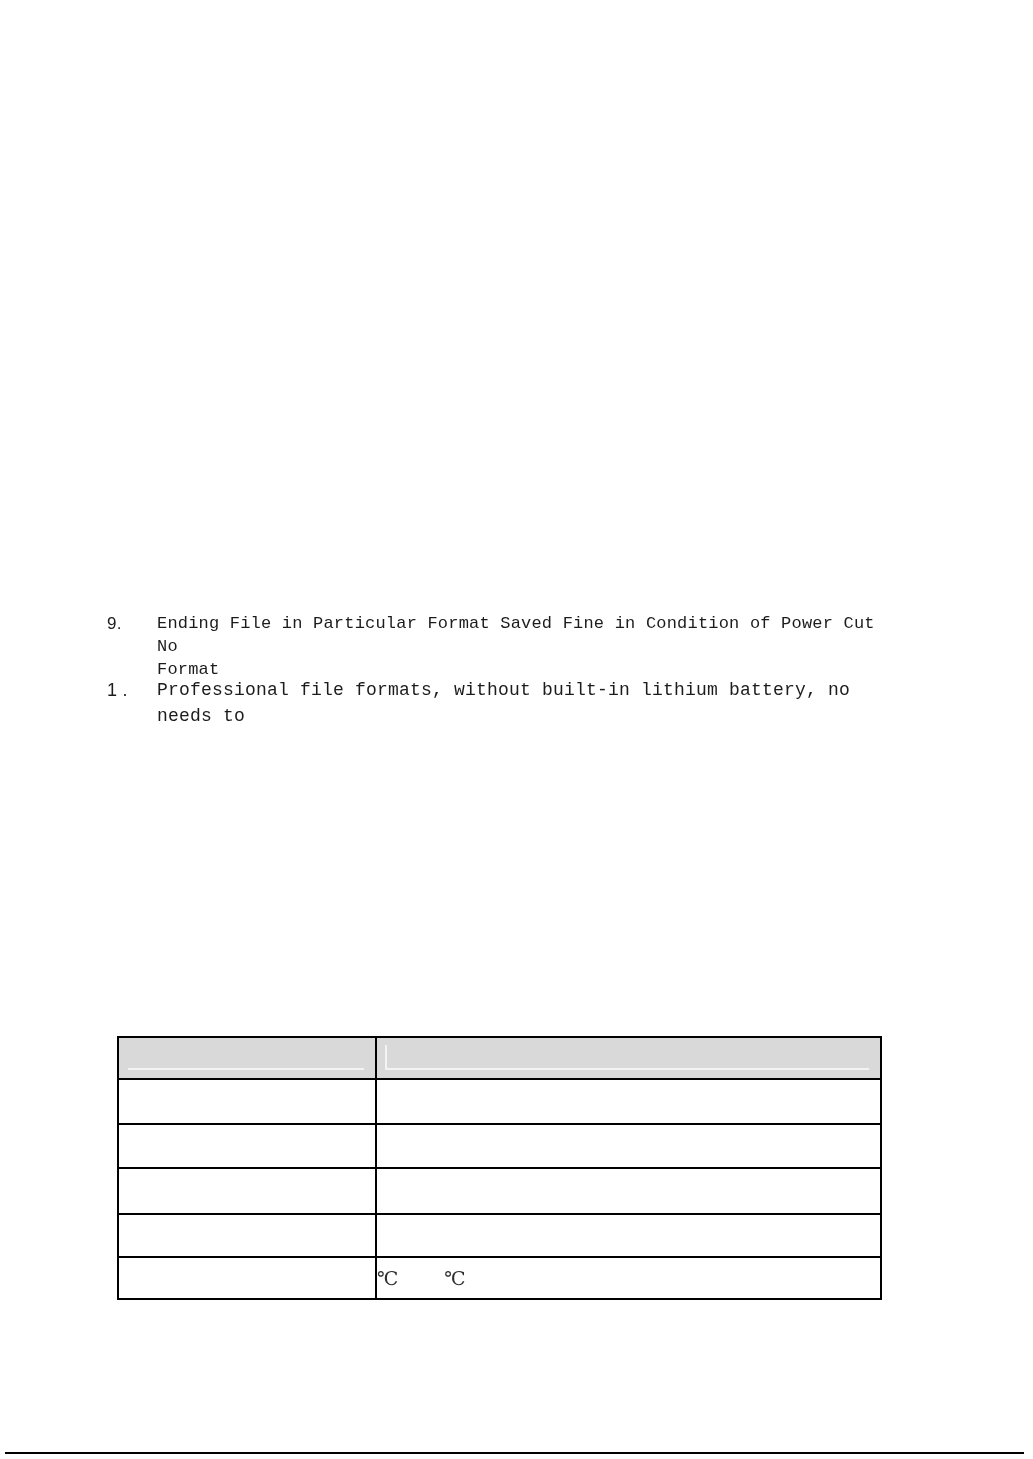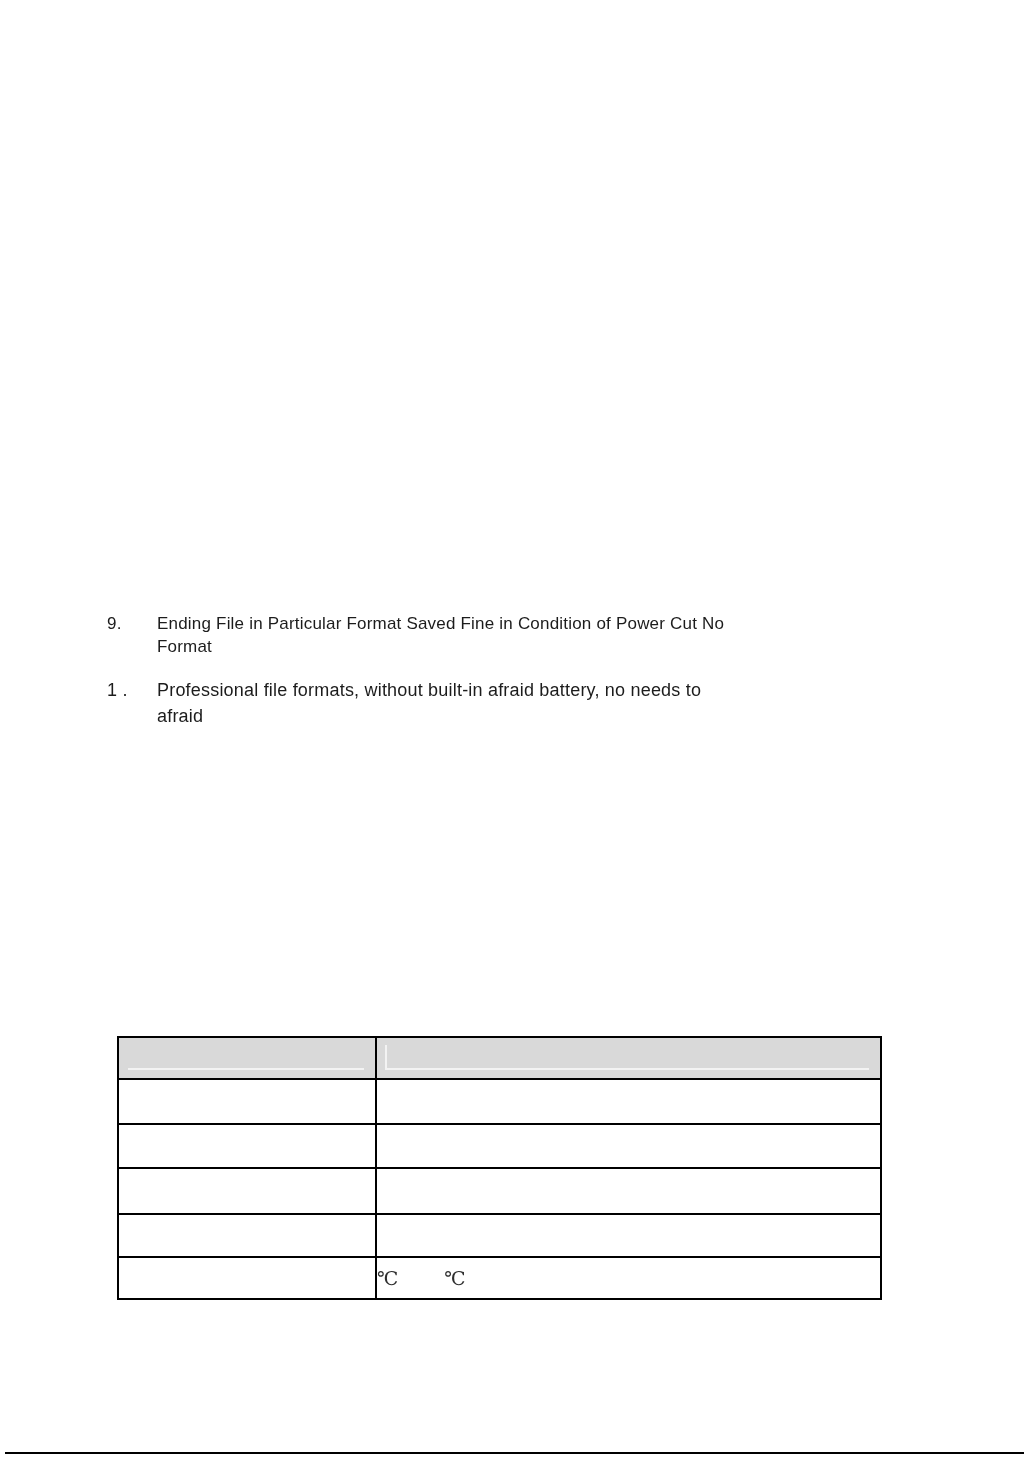--- a/index.html
+++ b/index.html
@@ -21,20 +21,21 @@
     left: 107px;
     display: flex;
     align-items: flex-start;
   }
   .list-item .num {
     flex: none;
     width: 50px;
   }
   .list-item .txt {
     width: 738px;
+    font-family: Liberation Mono, monospace;
   }
   .item-9 {
     top: 612px;
     font-size: 17px;
     line-height: 23px;
     letter-spacing: 0.2px;
   }
   .item-1 {
     top: 677px;
     font-size: 18px;
@@ -111,22 +112,21 @@
     <div class="num">9.</div>
     <div class="txt">
       <div>Ending File in Particular Format Saved Fine in Condition of Power Cut No</div>
       <div>Format</div>
     </div>
   </div>
 
   <div class="list-item item-1">
     <div class="num">1&nbsp;.</div>
     <div class="txt">
-      <div>Professional file formats, without built-in afraid battery, no needs to</div>
-      <div>afraid</div>
+      <div>Professional file formats, without built-in lithium battery, no needs to</div>
     </div>
   </div>
 
   <table class="spec-table">
     <colgroup>
       <col style="width:258px">
       <col style="width:505px">
     </colgroup>
     <tbody>
       <tr class="hdr" style="height:42px">

